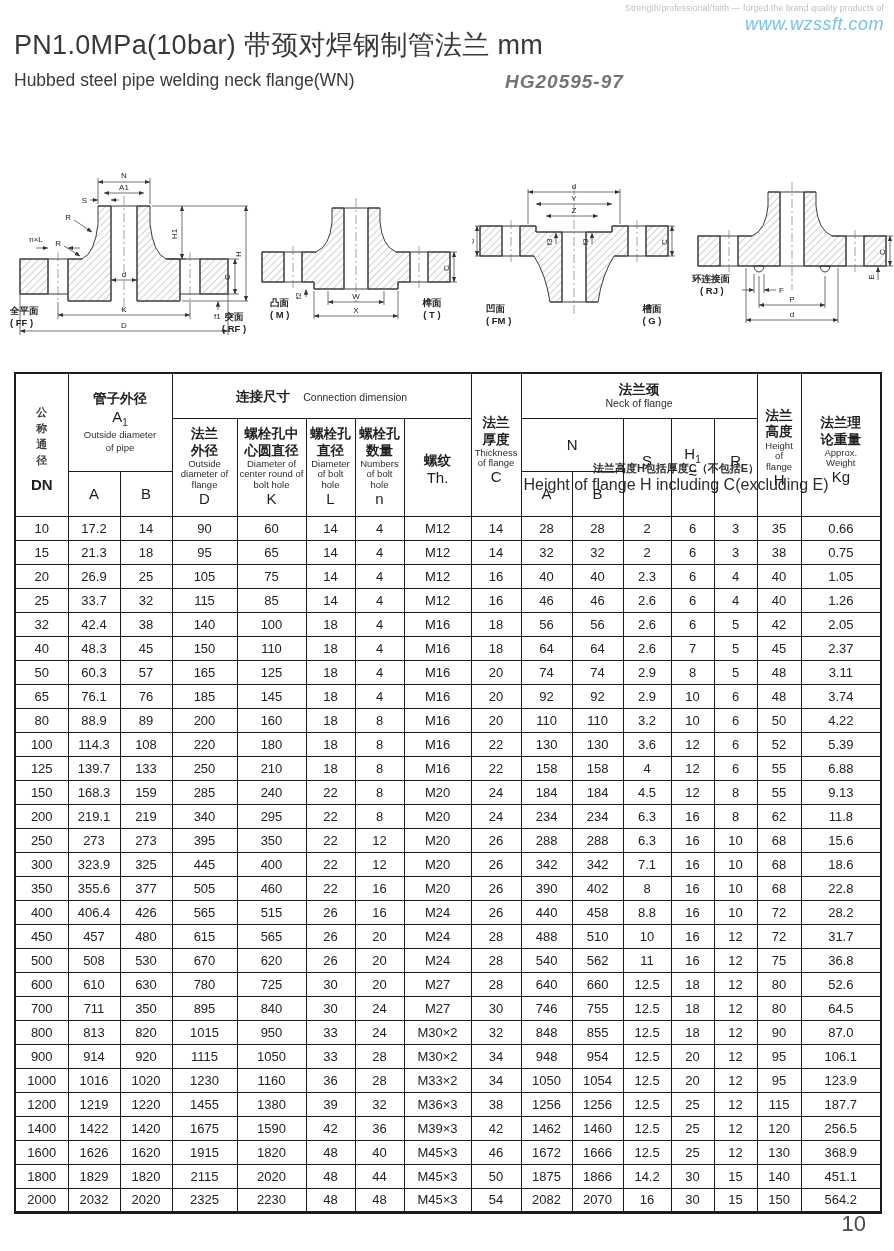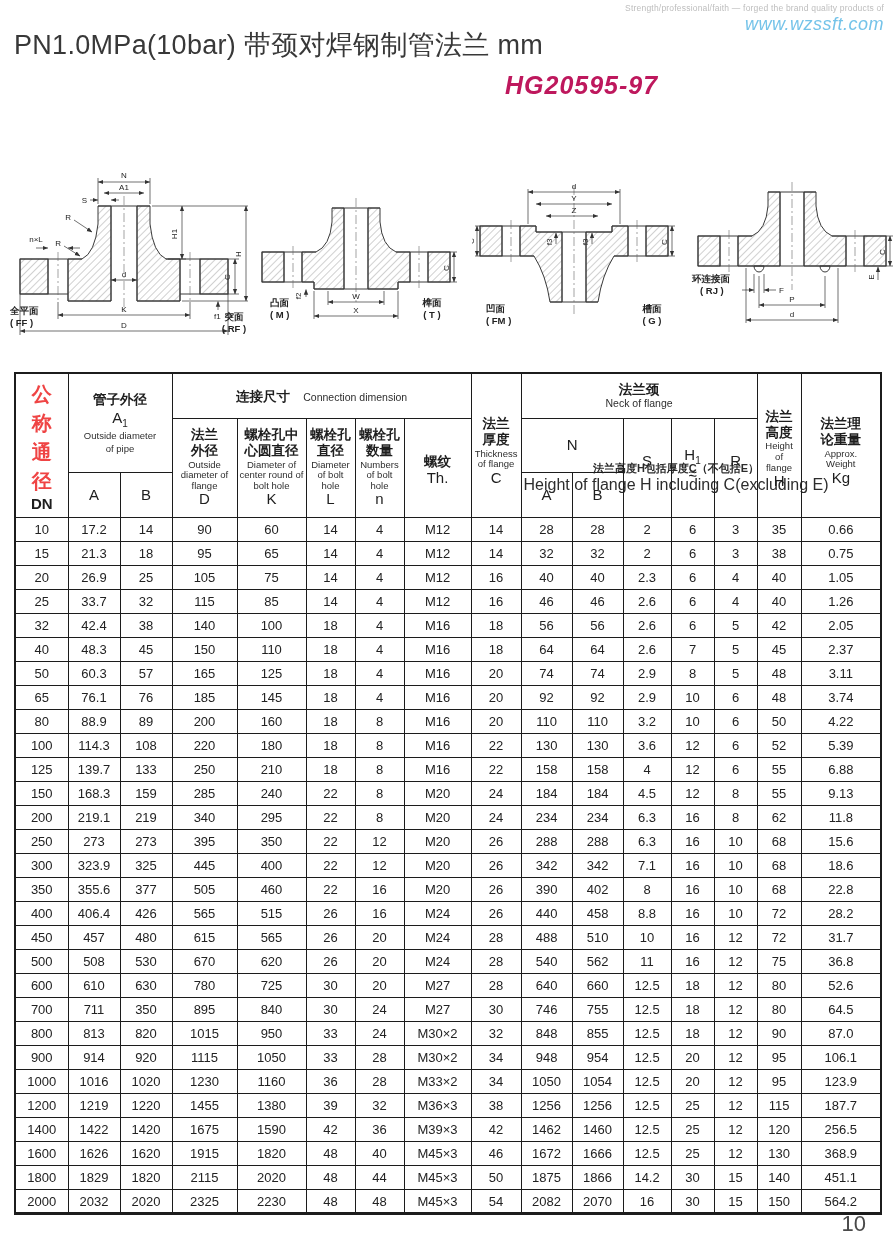--- a/index.html
+++ b/index.html
@@ -4,21 +4,21 @@
 <style>
   * { margin:0; padding:0; box-sizing:border-box; }
   body { background:#e8e8e8; font-family:"Liberation Sans", sans-serif; }
   .page { position:relative; width:894px; height:1251px; margin:0 auto; background:#ffffff; overflow:hidden;padding-left:41px; }
 
   
   .slogan { position:absolute; top:3px; right:10px; font-size:8.5px; color:#bdbdbd; letter-spacing:.2px; }
   .website { position:absolute; top:14px; right:10px; font-size:18px; font-style:italic; color:#74c3e9; letter-spacing:.5px; }
   .title { position:absolute; left:14px; top:27px; font-size:27px; font-weight:400; color:#383838; letter-spacing:.3px; }
   .subtitle { position:absolute; left:14px; top:70px; font-size:17.5px; color:#3a3a3a; }
-  .standard { position:absolute; left:505px; top:71px; font-size:25px; font-weight:bold; font-style:italic; color:#be185d; letter-spacing:1px; }
+  .standard { position:absolute; left:505px; top:71px; font-size:19px; font-weight:bold; font-style:italic; color:#737373; letter-spacing:1px; }
 
   
   .diagrams { position:absolute; left:0; top:158px; width:894px; height:208px; }
   .dwg { position:absolute; }
   .dwg-caption { position:absolute; left:476px; top:303px; width:400px; text-align:center; color:#2c2c2c; }
   .dwg-caption .cap-cn { font-size:11px; font-weight:bold; }
   .dwg-caption .cap-en { font-size:16px; font-weight:normal; }
   svg text { font-family:"Liberation Sans", sans-serif; fill:#222; }
   .lab { font-size:8px; }
   .cjk { font-size:9.5px; font-weight:bold; }
@@ -30,33 +30,34 @@
   
   .spec-table { position:absolute; left:14px; top:372px; border-collapse:collapse; table-layout:fixed; width:866px;
                 border:2px solid #1c1c1c; border-bottom:3px solid #1c1c1c; }
   .spec-table td { border:1px solid #1c1c1c; text-align:center; vertical-align:middle; padding:0; overflow:hidden; }
   .hr1 { height:45px; } .hr2 { height:53px; } .hr3 { height:45px; }
   .stack { display:flex; flex-direction:column; align-items:center; justify-content:space-between; height:100%; width:100%; }
   .cn { font-size:13.5px; font-weight:bold; color:#1e1e1e; line-height:1.2; }
   .en { font-size:9.5px; color:#2e2e2e; line-height:1.12; }
   .letter { font-size:15px; color:#1e1e1e; line-height:1; }
   sub { font-size:10px; }
-  .vert { width:1.1em; margin:0 auto; word-break:break-all; font-size:20px; font-weight:bold; line-height:1.45; color:#ef4444; }
+  .vert { width:1.1em; margin:8px auto; word-break:break-all; font-size:11px; font-weight:bold; line-height:1.45; color:#404040; }
   tbody td { height:24px; font-size:13px; color:#222; }
 
   .page-number { position:absolute; right:28px; top:1211px; font-size:22px; color:#4a4a4a; }
 </style>
 </head>
 <body>
 
 <div class="page">
 
   <div class="slogan">Strength/professional/faith — forged the brand quality products of</div>
   <div class="website" style="color: rgb(116, 195, 233);">www.wzssft.com</div>
   <div class="title">PN1.0MPa(10bar) 带颈对焊钢制管法兰  mm</div>
+  <div class="subtitle">Hubbed steel pipe welding neck flange(WN)</div>
   <div class="standard">HG20595-97</div>
 
   <svg width="0" height="0" style="position:absolute" aria-hidden="true">
     <defs>
       <pattern id="hatch" patternUnits="userSpaceOnUse" width="5" height="5" patternTransform="rotate(45)">
         <line x1="0" y1="0" x2="0" y2="5" stroke="#777" stroke-width="0.7"></line>
       </pattern>
       <marker id="arr" viewBox="0 0 10 10" refX="9.5" refY="5" markerWidth="8" markerHeight="8" orient="auto-start-reverse">
         <path d="M0,1 L10,5 L0,9 z" fill="#333"></path>
       </marker>

